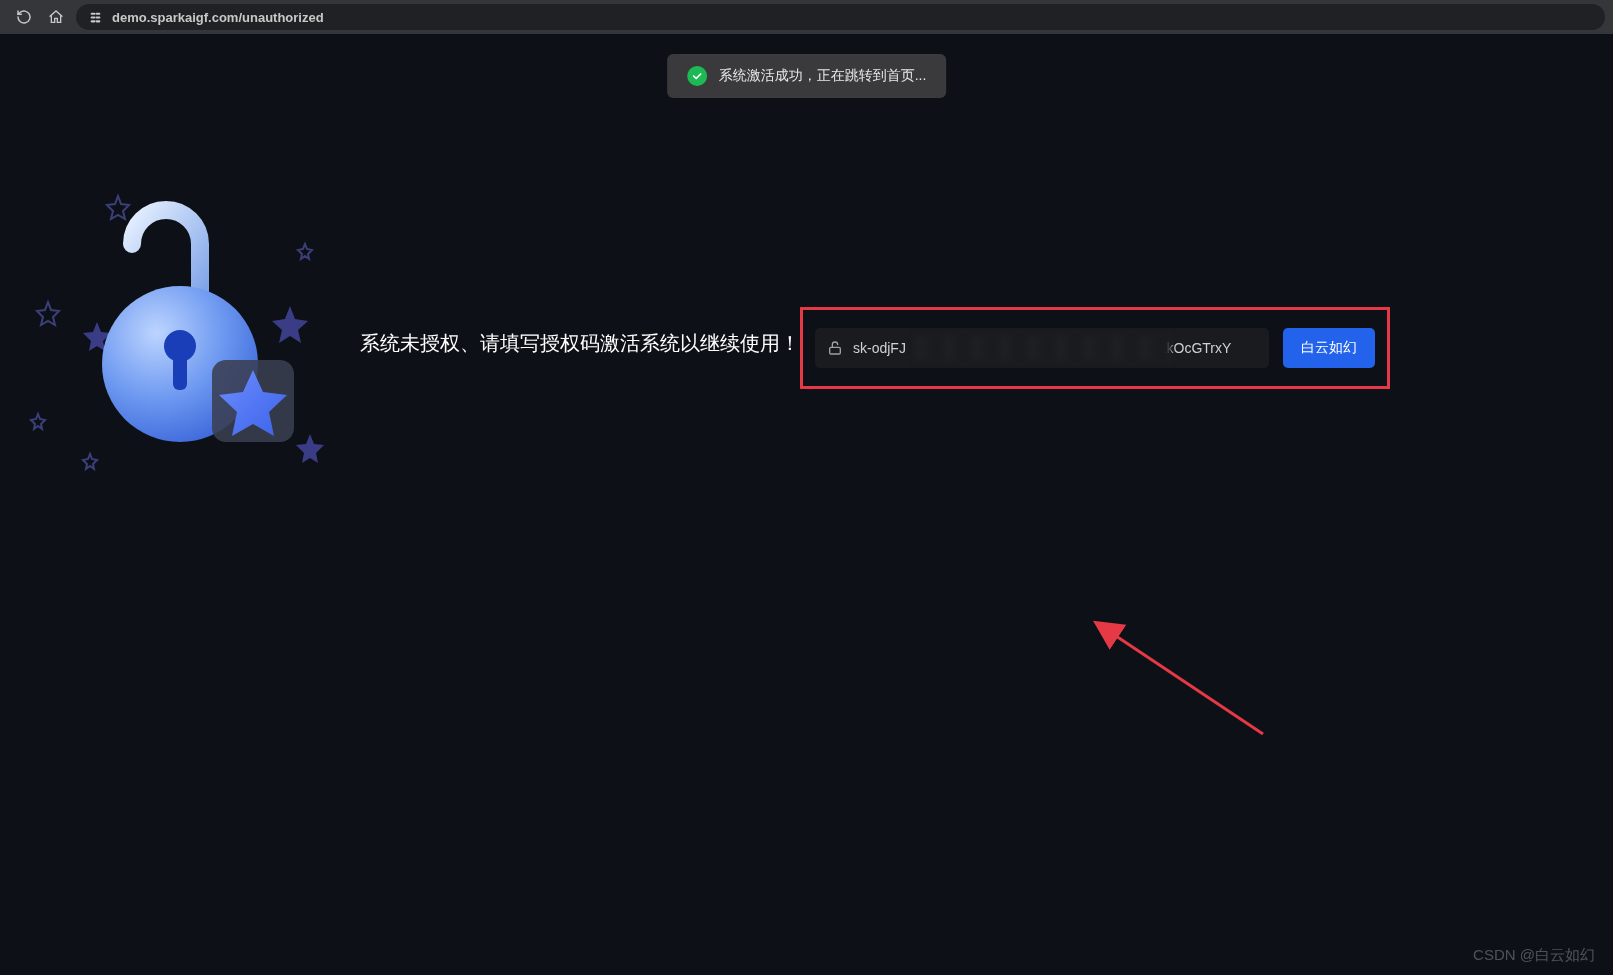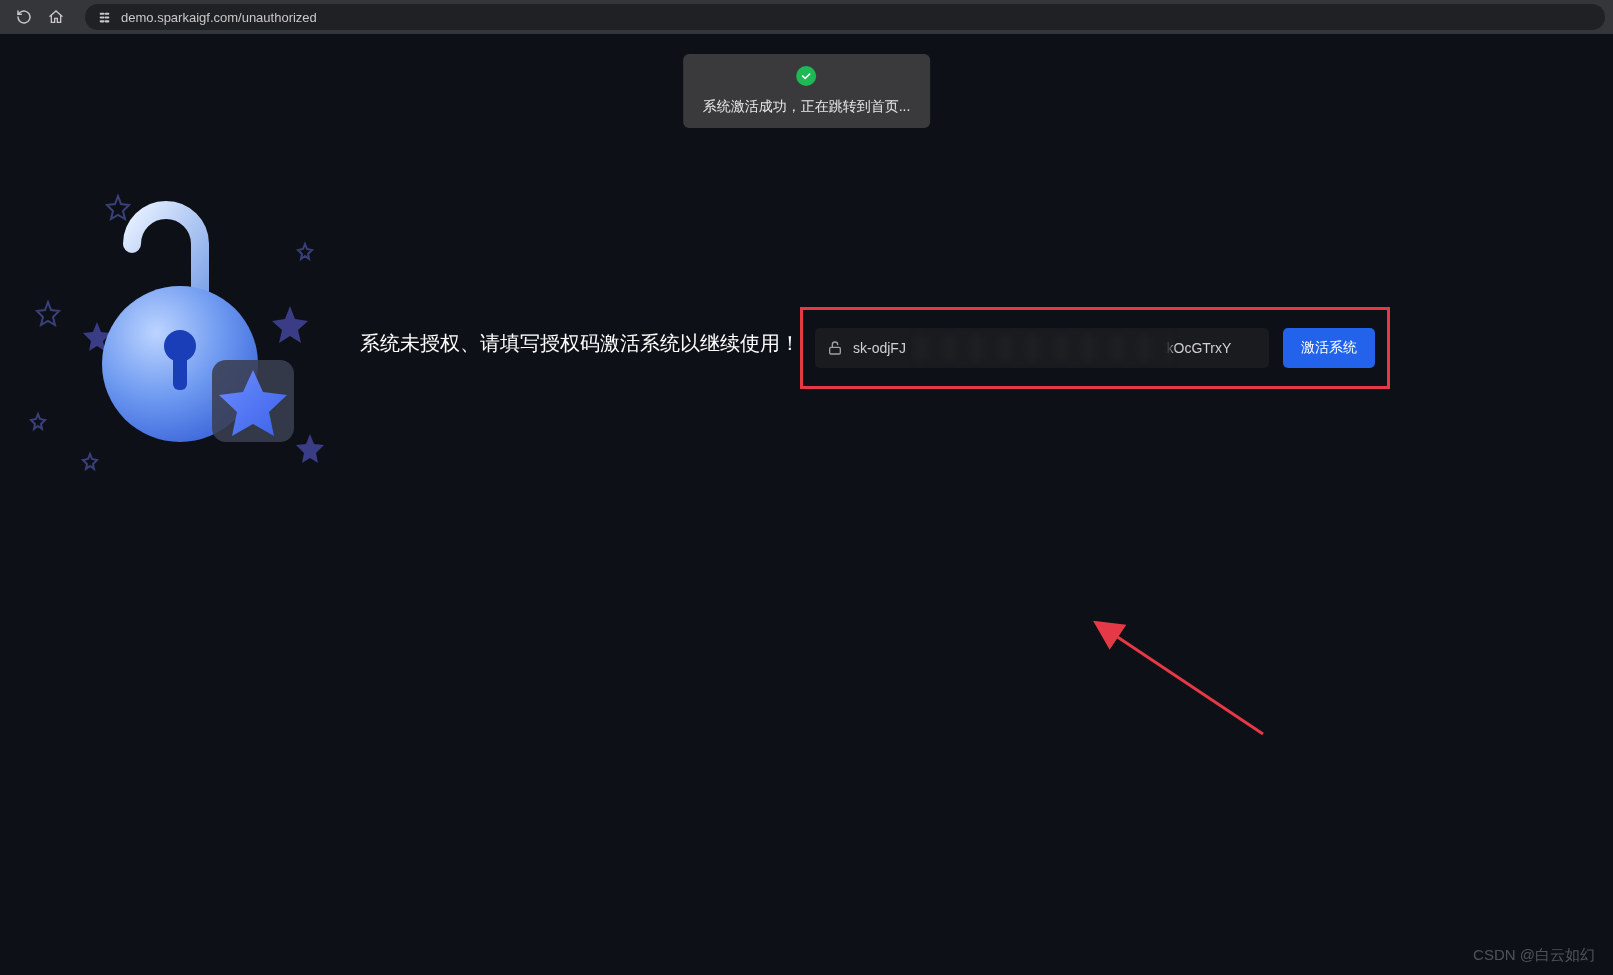--- a/index.html
+++ b/index.html
@@ -17,21 +17,22 @@
       position: relative;
     }
     
     
     .browser-bar {
       height: 34px;
       background: #35363a;
       display: flex;
       align-items: center;
       padding: 0 8px;
-      gap: 21px;
+      gap: 12px;
+      font-weight: bold;
     }
     .browser-bar .nav-icons {
       display: flex;
       gap: 16px;
       align-items: center;
       color: #c8c8c8;
       padding-left: 8px;
     }
     .address-bar {
       flex: 1;
@@ -71,21 +72,20 @@
       left: 50%;
       transform: translateX(-50%);
       background: #3a3a3d;
       padding: 12px 20px;
       border-radius: 6px;
       display: flex;
       align-items: center;
       gap: 12px;
       font-size: 14px;
       color: #e8e8e8;
-      flex-direction: column;
     }
     .toast .check-icon {
       width: 20px;
       height: 20px;
       border-radius: 50%;
       background: #1db954;
       display: flex;
       align-items: center;
       justify-content: center;
       flex-shrink: 0;
@@ -292,21 +292,21 @@
       <div class="input-wrap">
         <span class="lock-small">
           <svg width="16" height="16" viewBox="0 0 24 24" fill="none" stroke="currentColor" stroke-width="2" stroke-linecap="round">
               <rect x="4" y="11" width="16" height="10" rx="2"></rect>
               <path d="M8 11V7a4 4 0 0 1 8 0"></path>
             </svg>
         </span>
         <input class="license-input" type="text" value="sk-odjFJ                                                              CXkOcGTrxY" style="">
         <div class="redact"></div>
       </div>
-      <button class="activate-btn">激活系统</button>
+      <button class="activate-btn">白云如幻</button>
     </div>
   </div>
 
   <svg class="arrow-annot" width="200" height="140">
     <defs>
       <marker id="ah" markerWidth="12" markerHeight="12" refX="2" refY="5" orient="auto">
         <path d="M0 0 L10 5 L0 10 z" fill="#e63946"></path>
       </marker>
     </defs>
     <line x1="180" y1="120" x2="30" y2="20" stroke="#e63946" stroke-width="3" marker-end="url(#ah)"></line>

